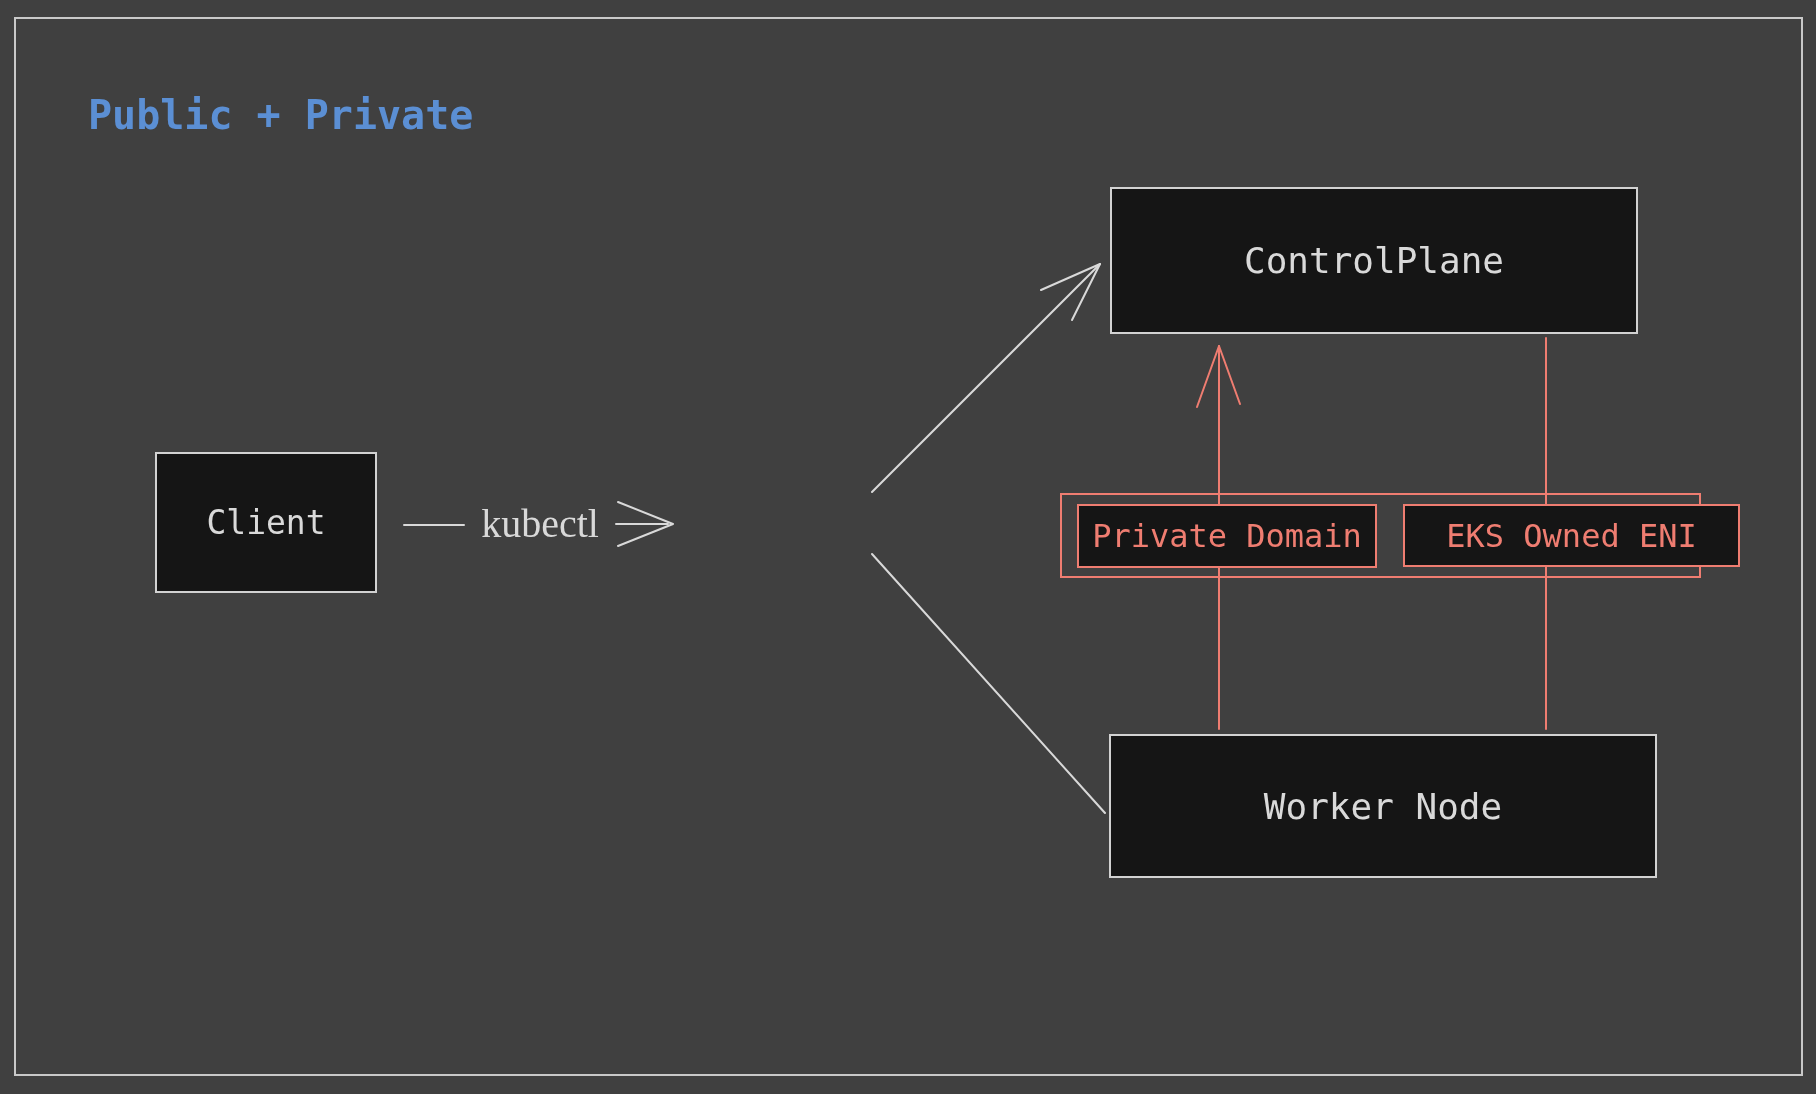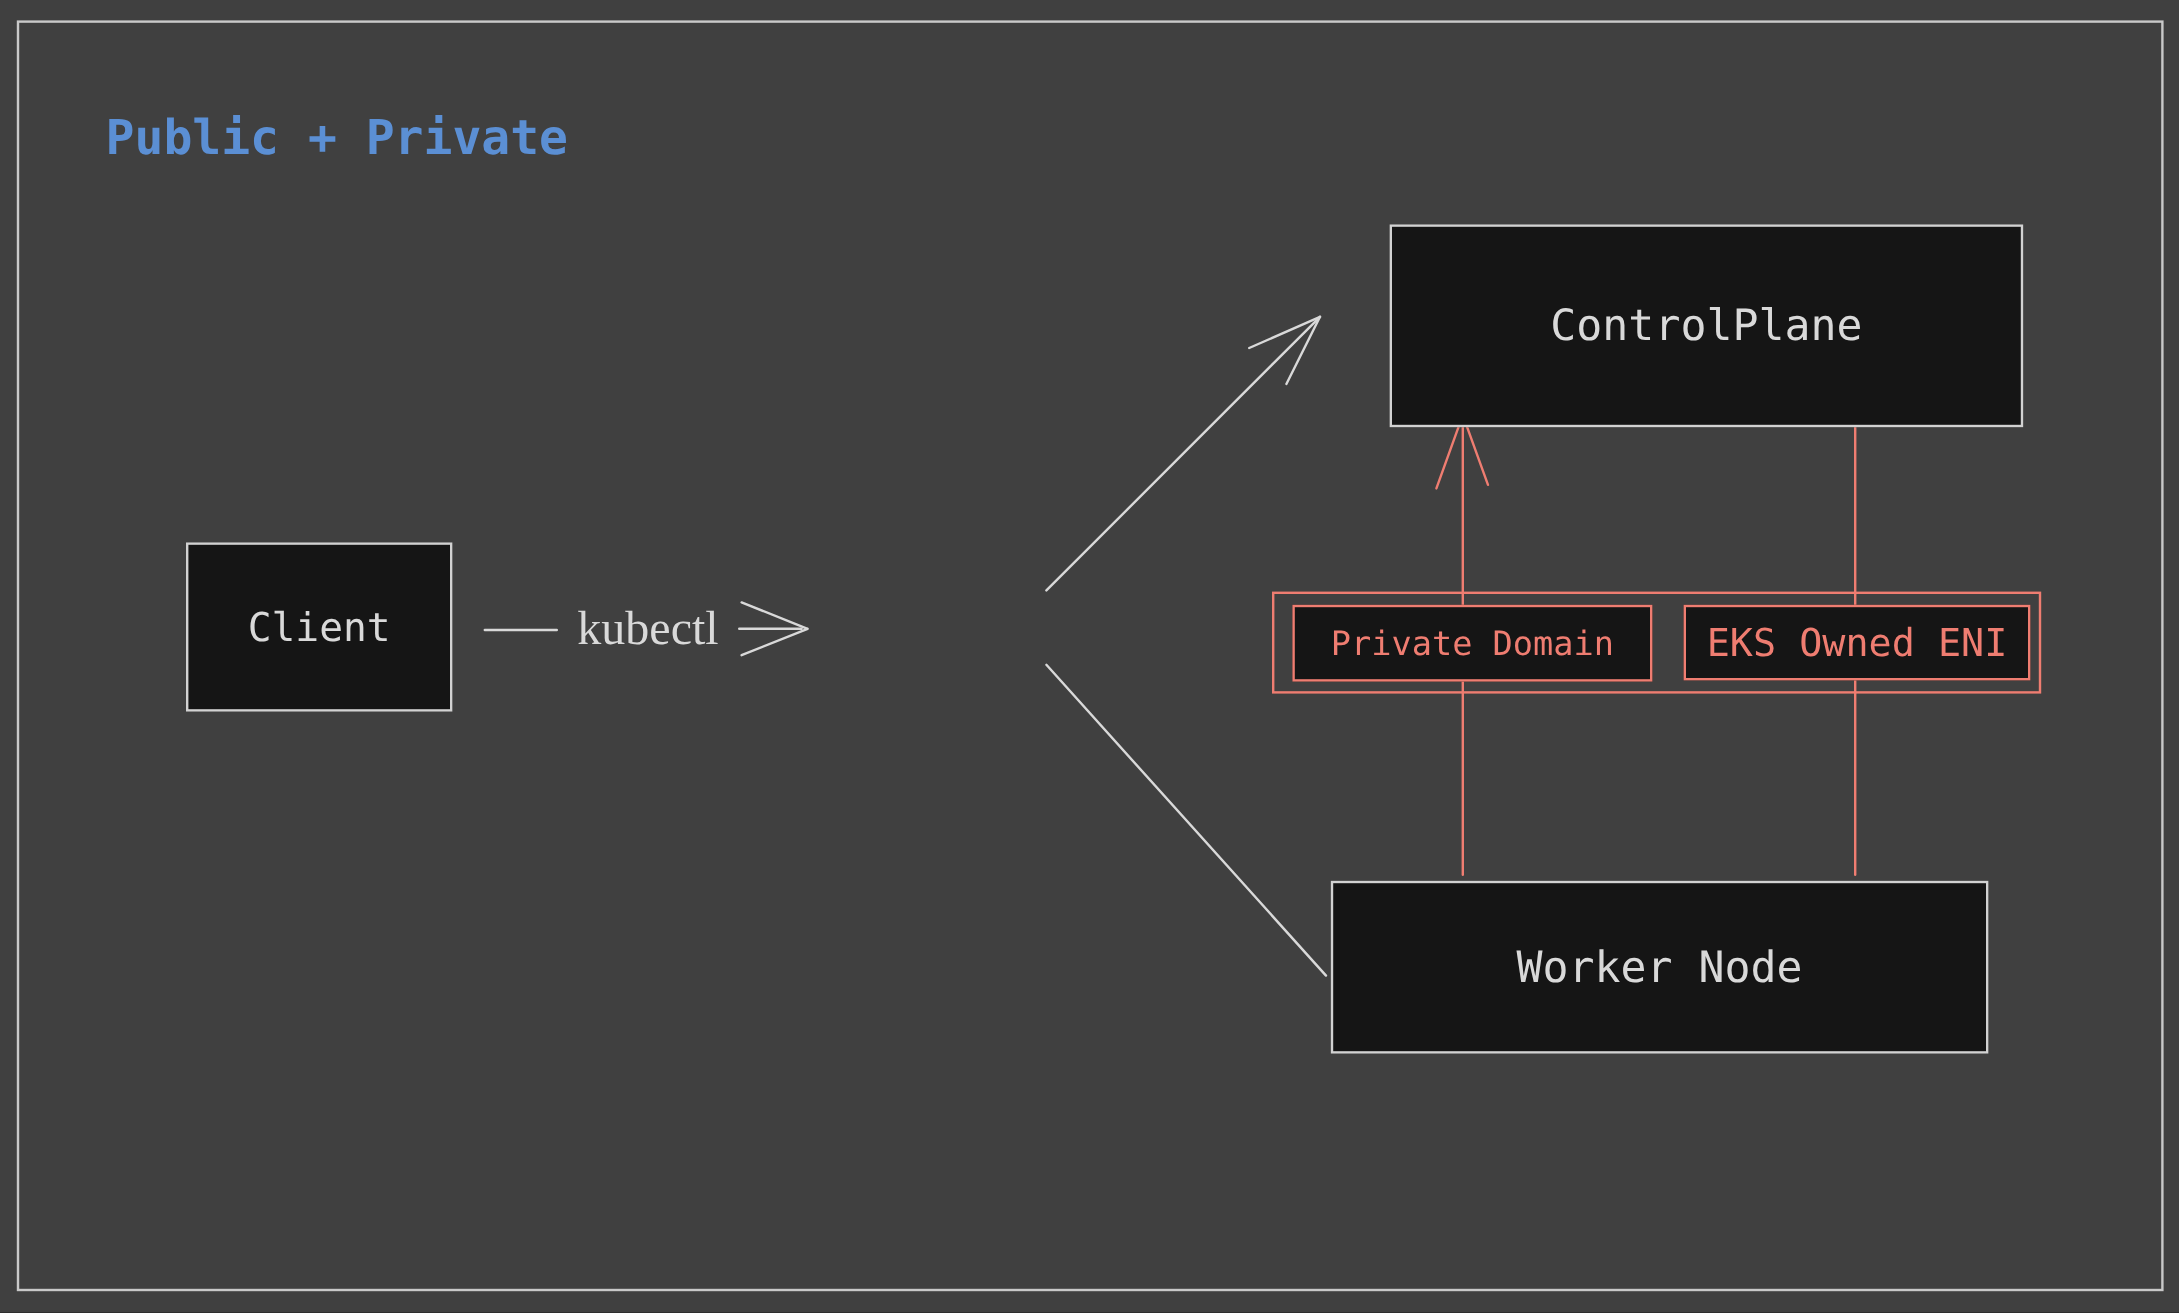--- a/index.html
+++ b/index.html
@@ -51,37 +51,37 @@
     justify-content: center;
     box-sizing: border-box;
     border: 2px solid #d2d2d2;
     background: #151515;
     color: #d9d9d9;
     z-index: 3;
     white-space: nowrap;
   }
   .node-client        { left: 155px;  top: 452px; width: 222px; height: 141px; font-size: 33px; }
   .node-public-domain { left: 687px;  top: 493px; width: 296px; height: 60px;  font-size: 32px; }
-  .node-control-plane { left: 1110px; top: 187px; width: 528px; height: 169px; font-size: 36px; margin-left: 48px; }
+  .node-control-plane { left: 1110px; top: 187px; width: 528px; height: 147px; font-size: 36px; }
   .node-worker-node   { left: 1109px; top: 734px; width: 548px; height: 144px; font-size: 36px; }
   .group-red {
     position: absolute;
     left: 1060px; top: 493px; width: 641px; height: 85px;
     box-sizing: border-box;
     border: 2px solid #ef7d71;
     background: transparent;
     z-index: 3;
   }
   .node-red {
     border-color: #ef7d71;
     color: #ef7d71;
     z-index: 4;
   }
-  .node-private-domain { left: 1077px; top: 504px; width: 300px; height: 64px; font-size: 28px; }
-  .node-eks-eni        { left: 1403px; top: 504px; width: 289px; height: 63px; font-size: 32px; }
+  .node-private-domain { left: 1077px; top: 504px; width: 300px; height: 64px; font-size: 32px; }
+  .node-eks-eni        { left: 1403px; top: 504px; width: 337px; height: 63px; font-size: 32px; }
   .kubectl-label {
     position: absolute;
     left: 468px;
     top: 503px;
     width: 144px;
     line-height: 42px;
     text-align: center;
     font-size: 40px;
     color: #d9d9d9;
     z-index: 3;

